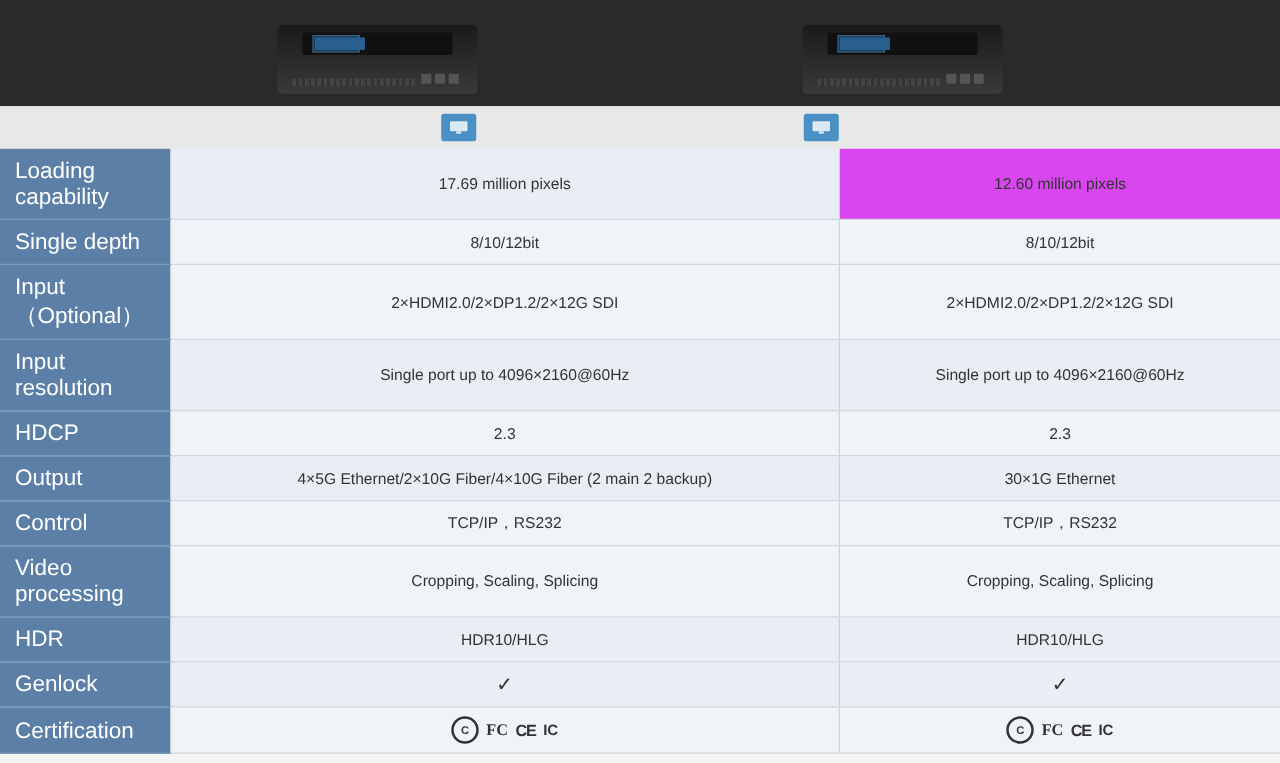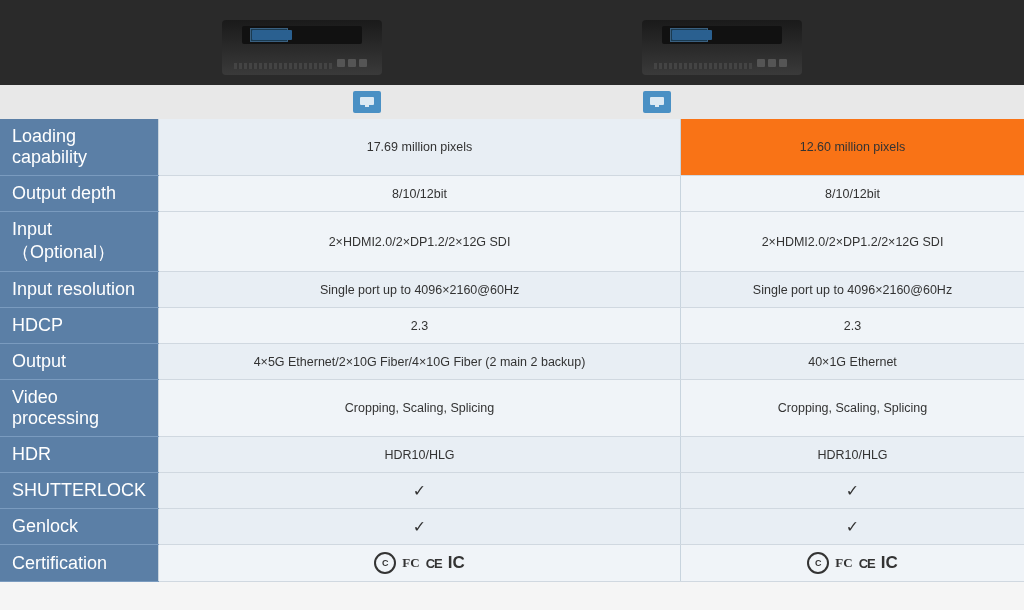--- a/index.html
+++ b/index.html
@@ -158,21 +158,21 @@
       font-weight: bold;
     }
 
     .cert-ce {
       font-size: 13px;
       font-weight: bold;
       letter-spacing: -1px;
     }
 
     .cert-ic {
-      font-size: 17px;
+      font-size: 12px;
       font-weight: bold;
       text-align: center;
     }
   </style>
 </head>
 <body>
 
 <div class="top-section">
   <div class="device-img">
     <div class="device-screen">
@@ -211,24 +211,24 @@
       <rect x="6" y="9" width="4" height="2" fill="white" fill-opacity="0.8"></rect>
     </svg>
   </div>
 </div>
 
 <table class="table-container" id="main-table">
   <tbody id="table-body">
   <tr>
         <td class="label-cell">Loading capability</td>
         <td class="value-cell" style="background: rgb(232, 238, 244);">17.69 million pixels</td>
-        <td class="value-cell" style="background: #f97316;">12.60 million pixels</td>
-      </tr>
-      <tr>
-        <td class="label-cell">Output depth</td>
+        <td class="value-cell" style="background: #d946ef;">12.60 million pixels</td>
+      </tr>
+      <tr>
+        <td class="label-cell">Single depth</td>
         <td class="value-cell" style="background: rgb(240, 244, 248);">8/10/12bit</td>
         <td class="value-cell" style="background: rgb(240, 244, 248);">8/10/12bit</td>
       </tr>
       <tr>
         <td class="label-cell">Input（Optional）</td>
         <td class="value-cell" style="background: rgb(240, 244, 248);">2×HDMI2.0/2×DP1.2/2×12G SDI</td>
         <td class="value-cell" style="background: rgb(240, 244, 248);">2×HDMI2.0/2×DP1.2/2×12G SDI</td>
       </tr>
       <tr>
         <td class="label-cell">Input resolution</td>
@@ -236,36 +236,36 @@
         <td class="value-cell" style="background: rgb(232, 238, 244);">Single port up to 4096×2160@60Hz</td>
       </tr>
       <tr>
         <td class="label-cell">HDCP</td>
         <td class="value-cell" style="background: rgb(240, 244, 248);">2.3</td>
         <td class="value-cell" style="background: rgb(240, 244, 248);">2.3</td>
       </tr>
       <tr>
         <td class="label-cell">Output</td>
         <td class="value-cell" style="background: rgb(232, 238, 244);">4×5G Ethernet/2×10G Fiber/4×10G Fiber (2 main 2 backup)</td>
-        <td class="value-cell" style="background: rgb(232, 238, 244);">40×1G Ethernet</td>
+        <td class="value-cell" style="background: rgb(232, 238, 244);">30×1G Ethernet</td>
+      </tr>
+      <tr>
+        <td class="label-cell">Control</td>
+        <td class="value-cell" style="background: rgb(240, 244, 248);">TCP/IP，RS232</td>
+        <td class="value-cell" style="background: rgb(240, 244, 248);">TCP/IP，RS232</td>
       </tr>
       <tr>
         <td class="label-cell">Video processing</td>
         <td class="value-cell" style="background: rgb(240, 244, 248);">Cropping, Scaling, Splicing</td>
         <td class="value-cell" style="background: rgb(240, 244, 248);">Cropping, Scaling, Splicing</td>
       </tr>
       <tr>
         <td class="label-cell">HDR</td>
         <td class="value-cell" style="background: rgb(232, 238, 244);">HDR10/HLG</td>
         <td class="value-cell" style="background: rgb(232, 238, 244);">HDR10/HLG</td>
-      </tr>
-      <tr>
-        <td class="label-cell">SHUTTERLOCK</td>
-        <td class="value-cell" style="background: rgb(232, 238, 244);"><span class="checkmark">✓</span></td>
-        <td class="value-cell" style="background: rgb(232, 238, 244);"><span class="checkmark">✓</span></td>
       </tr>
       <tr>
         <td class="label-cell">Genlock</td>
         <td class="value-cell" style="background: rgb(232, 238, 244);"><span class="checkmark">✓</span></td>
         <td class="value-cell" style="background: rgb(232, 238, 244);"><span class="checkmark">✓</span></td>
       </tr>
       <tr>
         <td class="label-cell">Certification</td>
         <td class="value-cell" style="background: rgb(240, 244, 248);">
           <div class="cert-icons">

